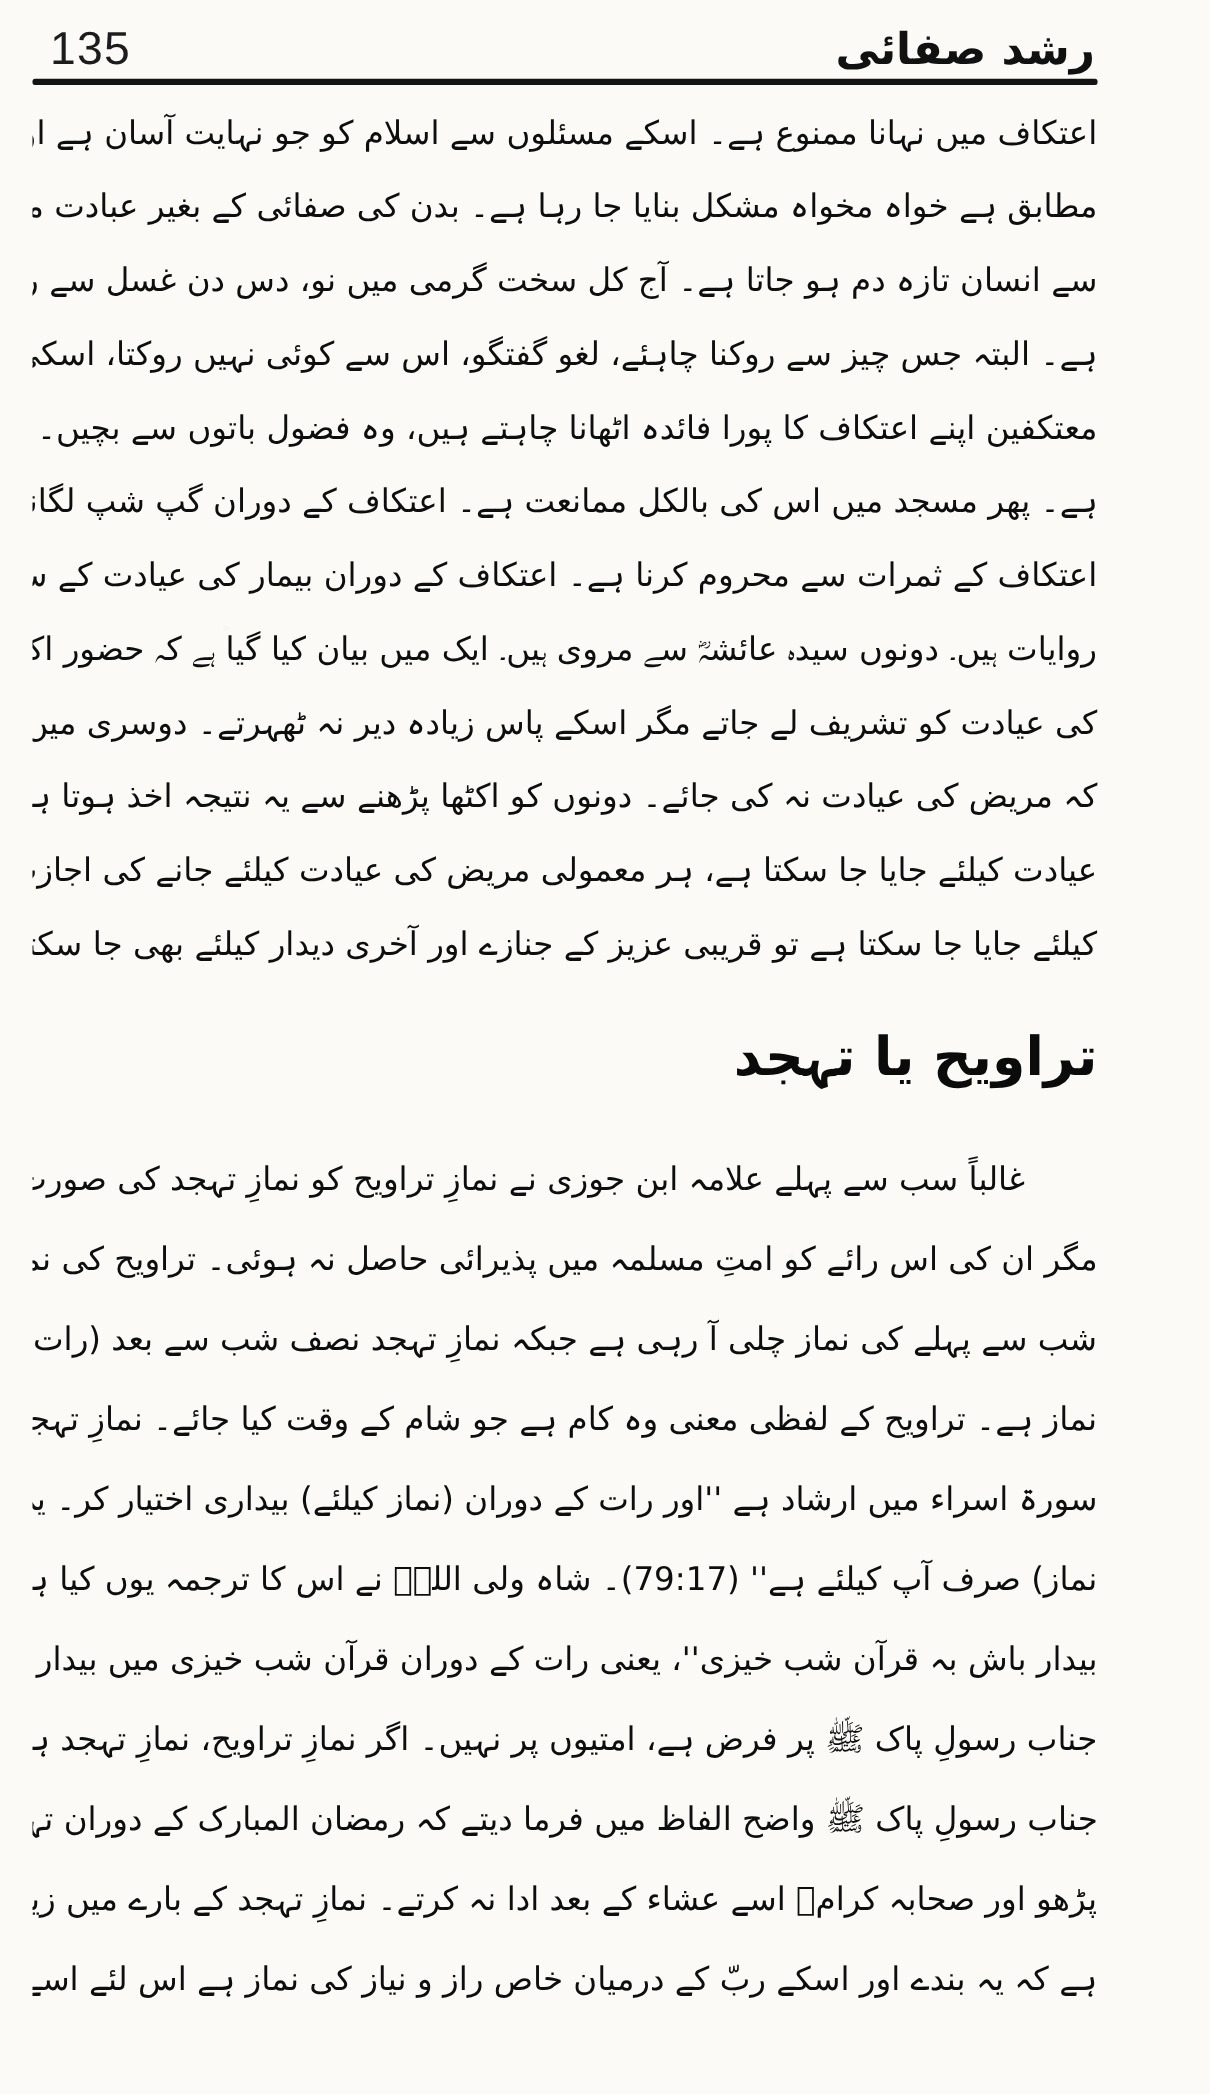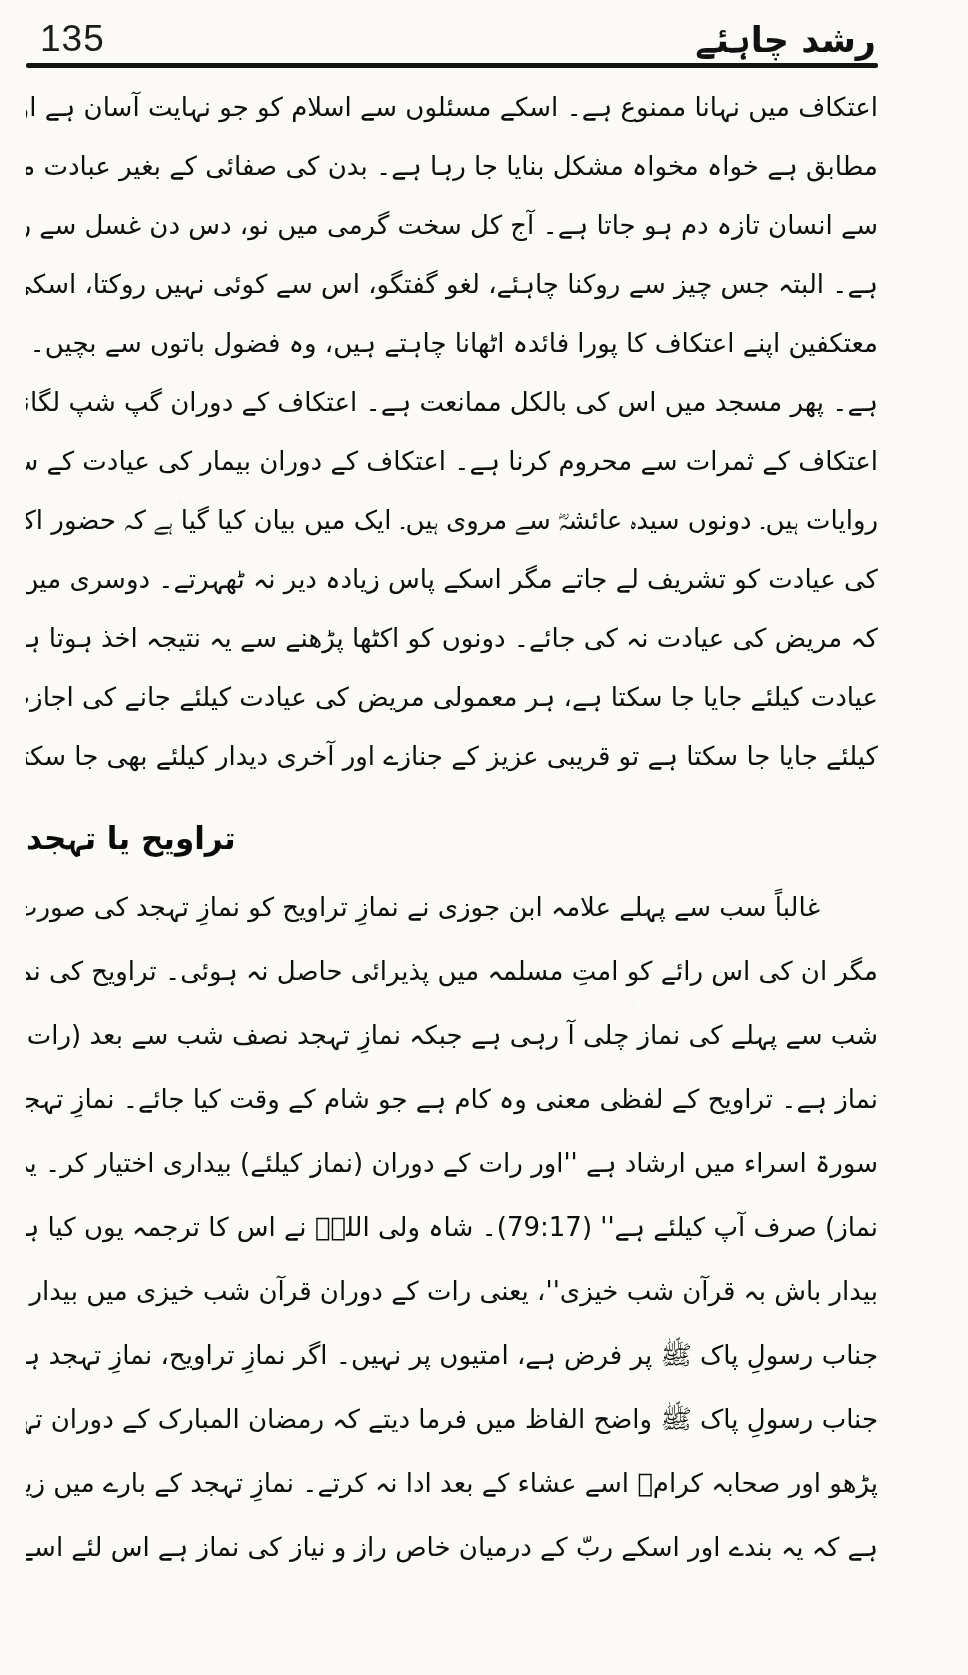--- a/index.html
+++ b/index.html
@@ -60,35 +60,35 @@
     white-space: nowrap;
   }
   .para2 .line {
     height: 64px;
     line-height: 64px;
   }
   .line.end { text-align-last: right; }
   .line.first { padding-right: 58px; }
   .heading {
     direction: rtl;
-    text-align: left;
-    font-size: 31px;
+    text-align: right;
+    font-size: 43px;
     font-weight: bold;
-    margin: 34px 0 19px 0;
+    margin: 34px 0 41px 0;
     color: #0b0b0b;
   }
 </style>
 </head>
 <body>
 
 <div class="page">
 
   <div class="header">
     <div class="page-num">135</div>
-    <div class="book-title">رشد چاہئے</div>
+    <div class="book-title">رشد صفائی</div>
   </div>
 
   <div class="rule"></div>
 
   <div class="body">
 
     <div class="para para1">
       <div class="line">اعتکاف میں نہانا ممنوع ہے۔ اسکے مسئلوں سے اسلام کو جو نہایت آسان ہے اور فطرت کے عین</div>
       <div class="line">مطابق ہے خواہ مخواہ مشکل بنایا جا رہا ہے۔ بدن کی صفائی کے بغیر عبادت میں لطف نہیں آ سکتا۔ غسل</div>
       <div class="line">سے انسان تازہ دم ہو جاتا ہے۔ آج کل سخت گرمی میں نو، دس دن غسل سے روک دینا بہت زیادتی</div>

